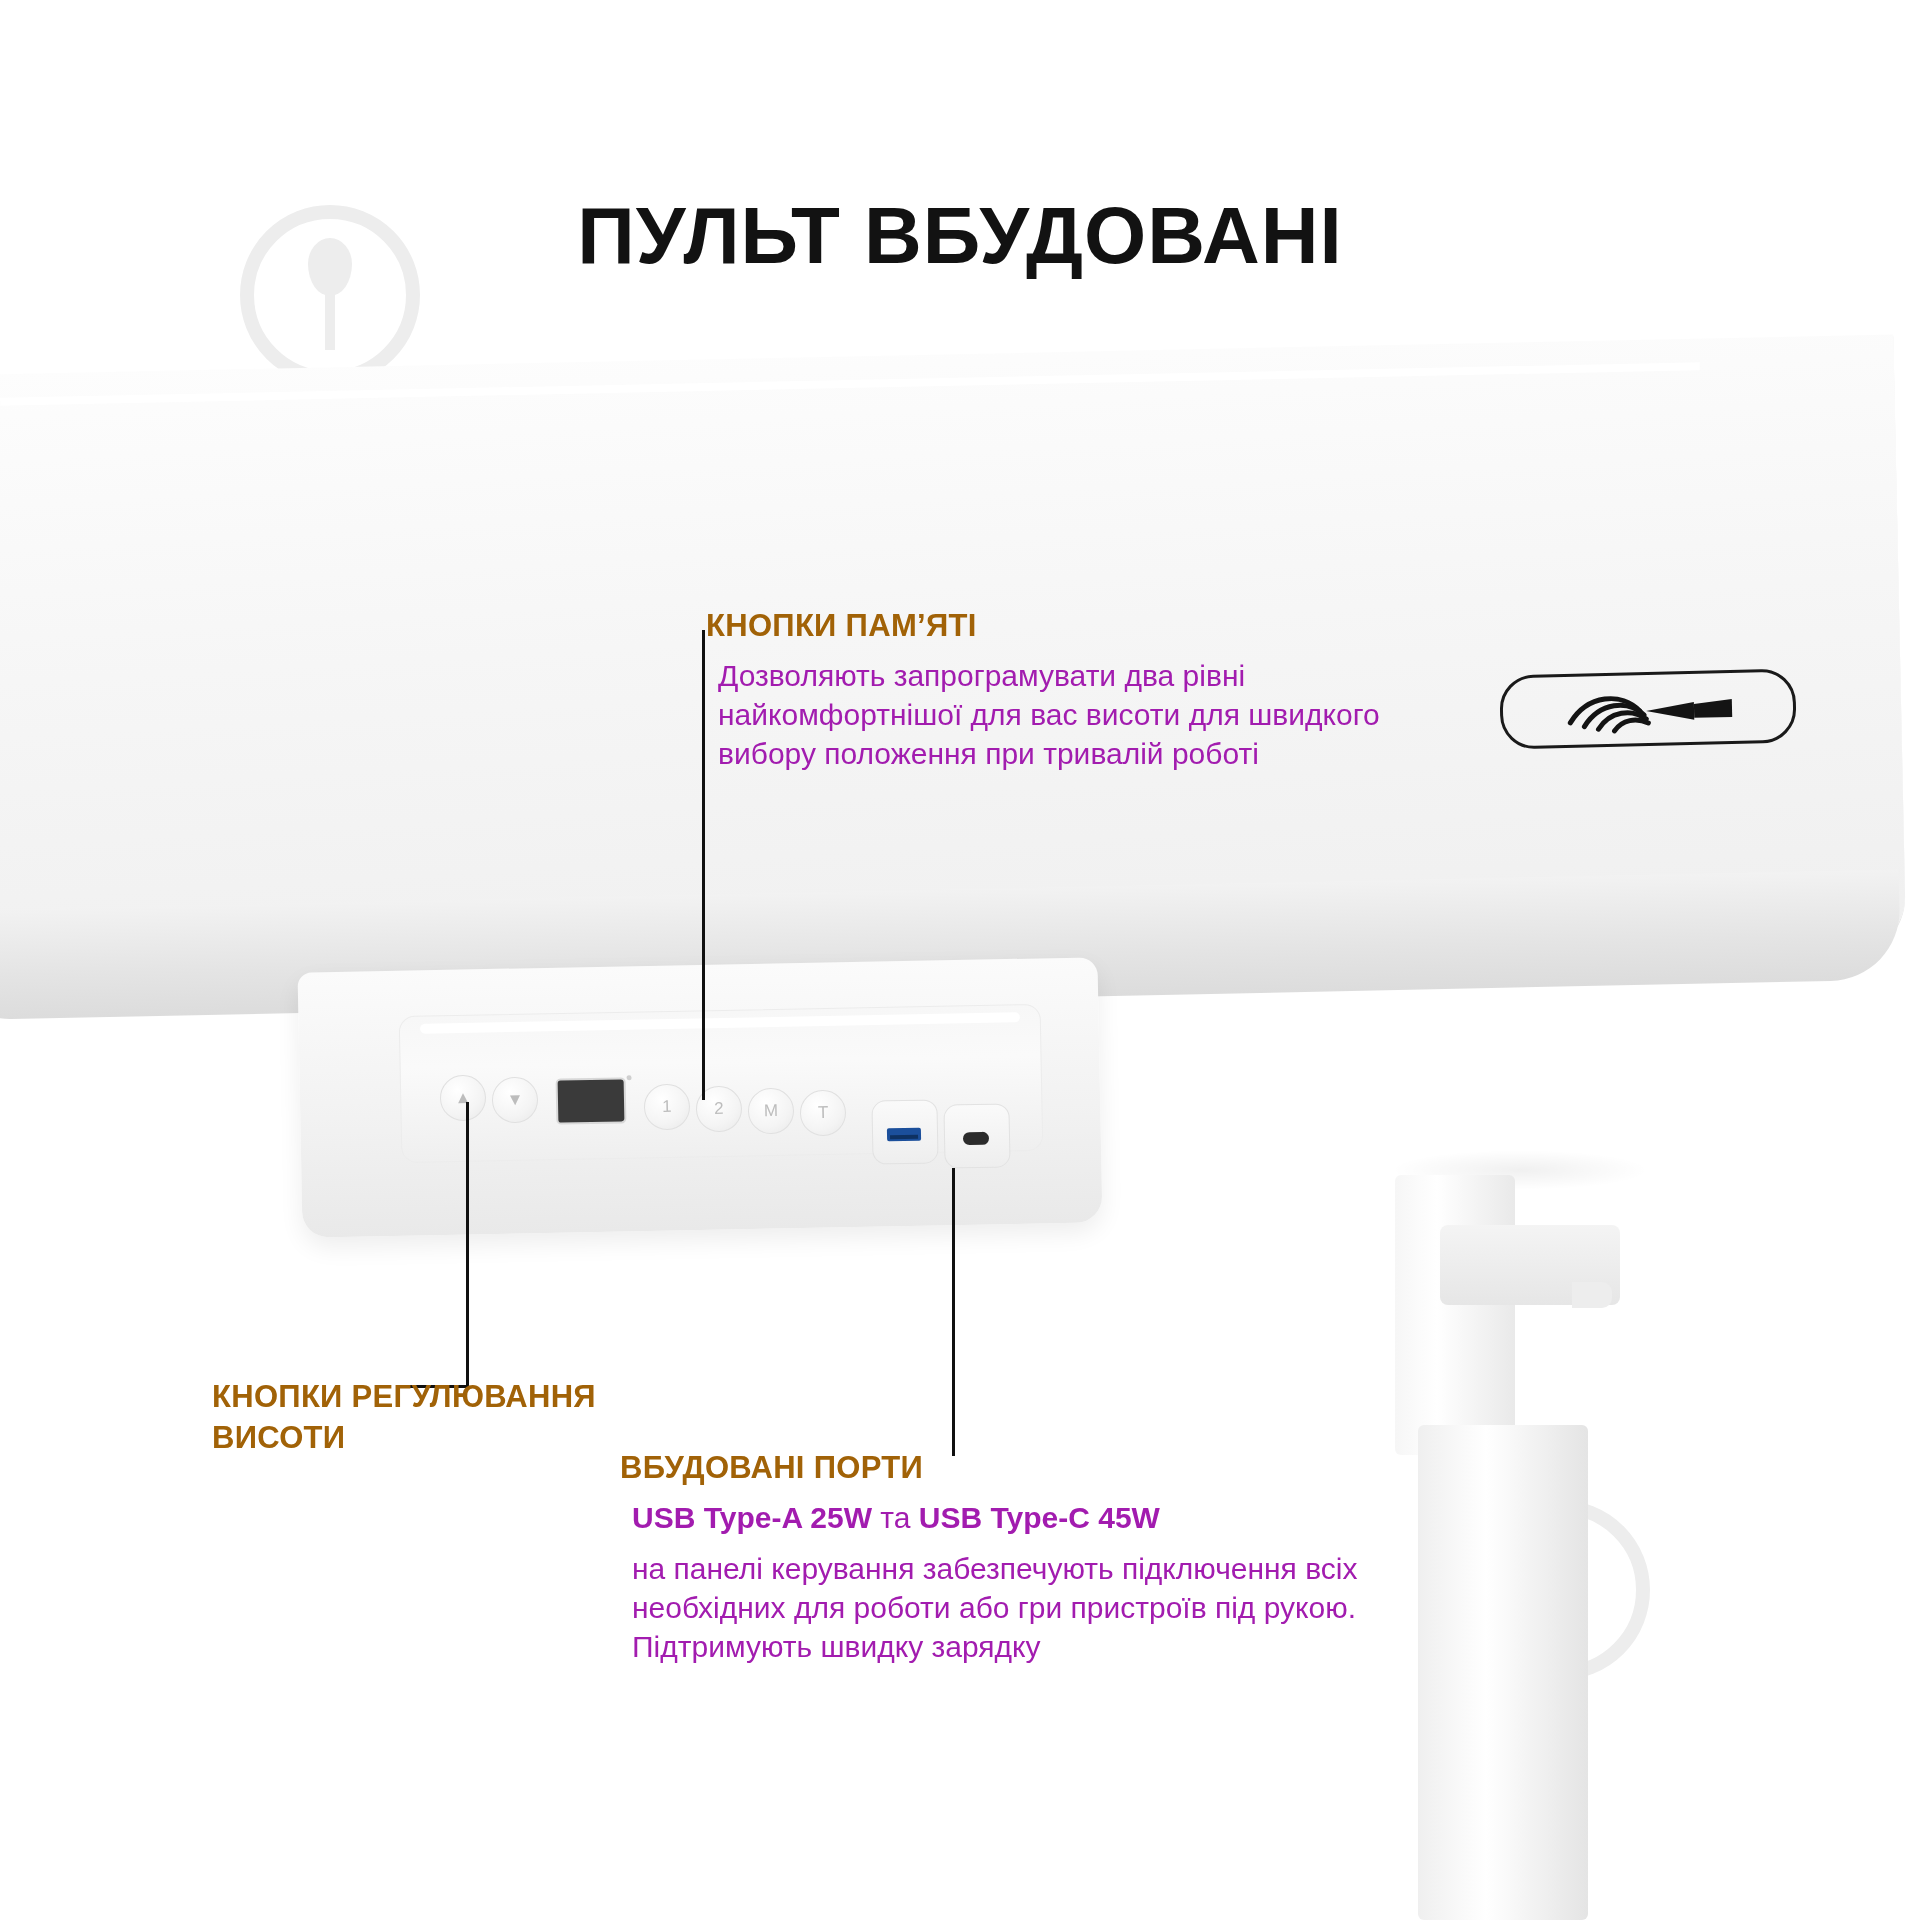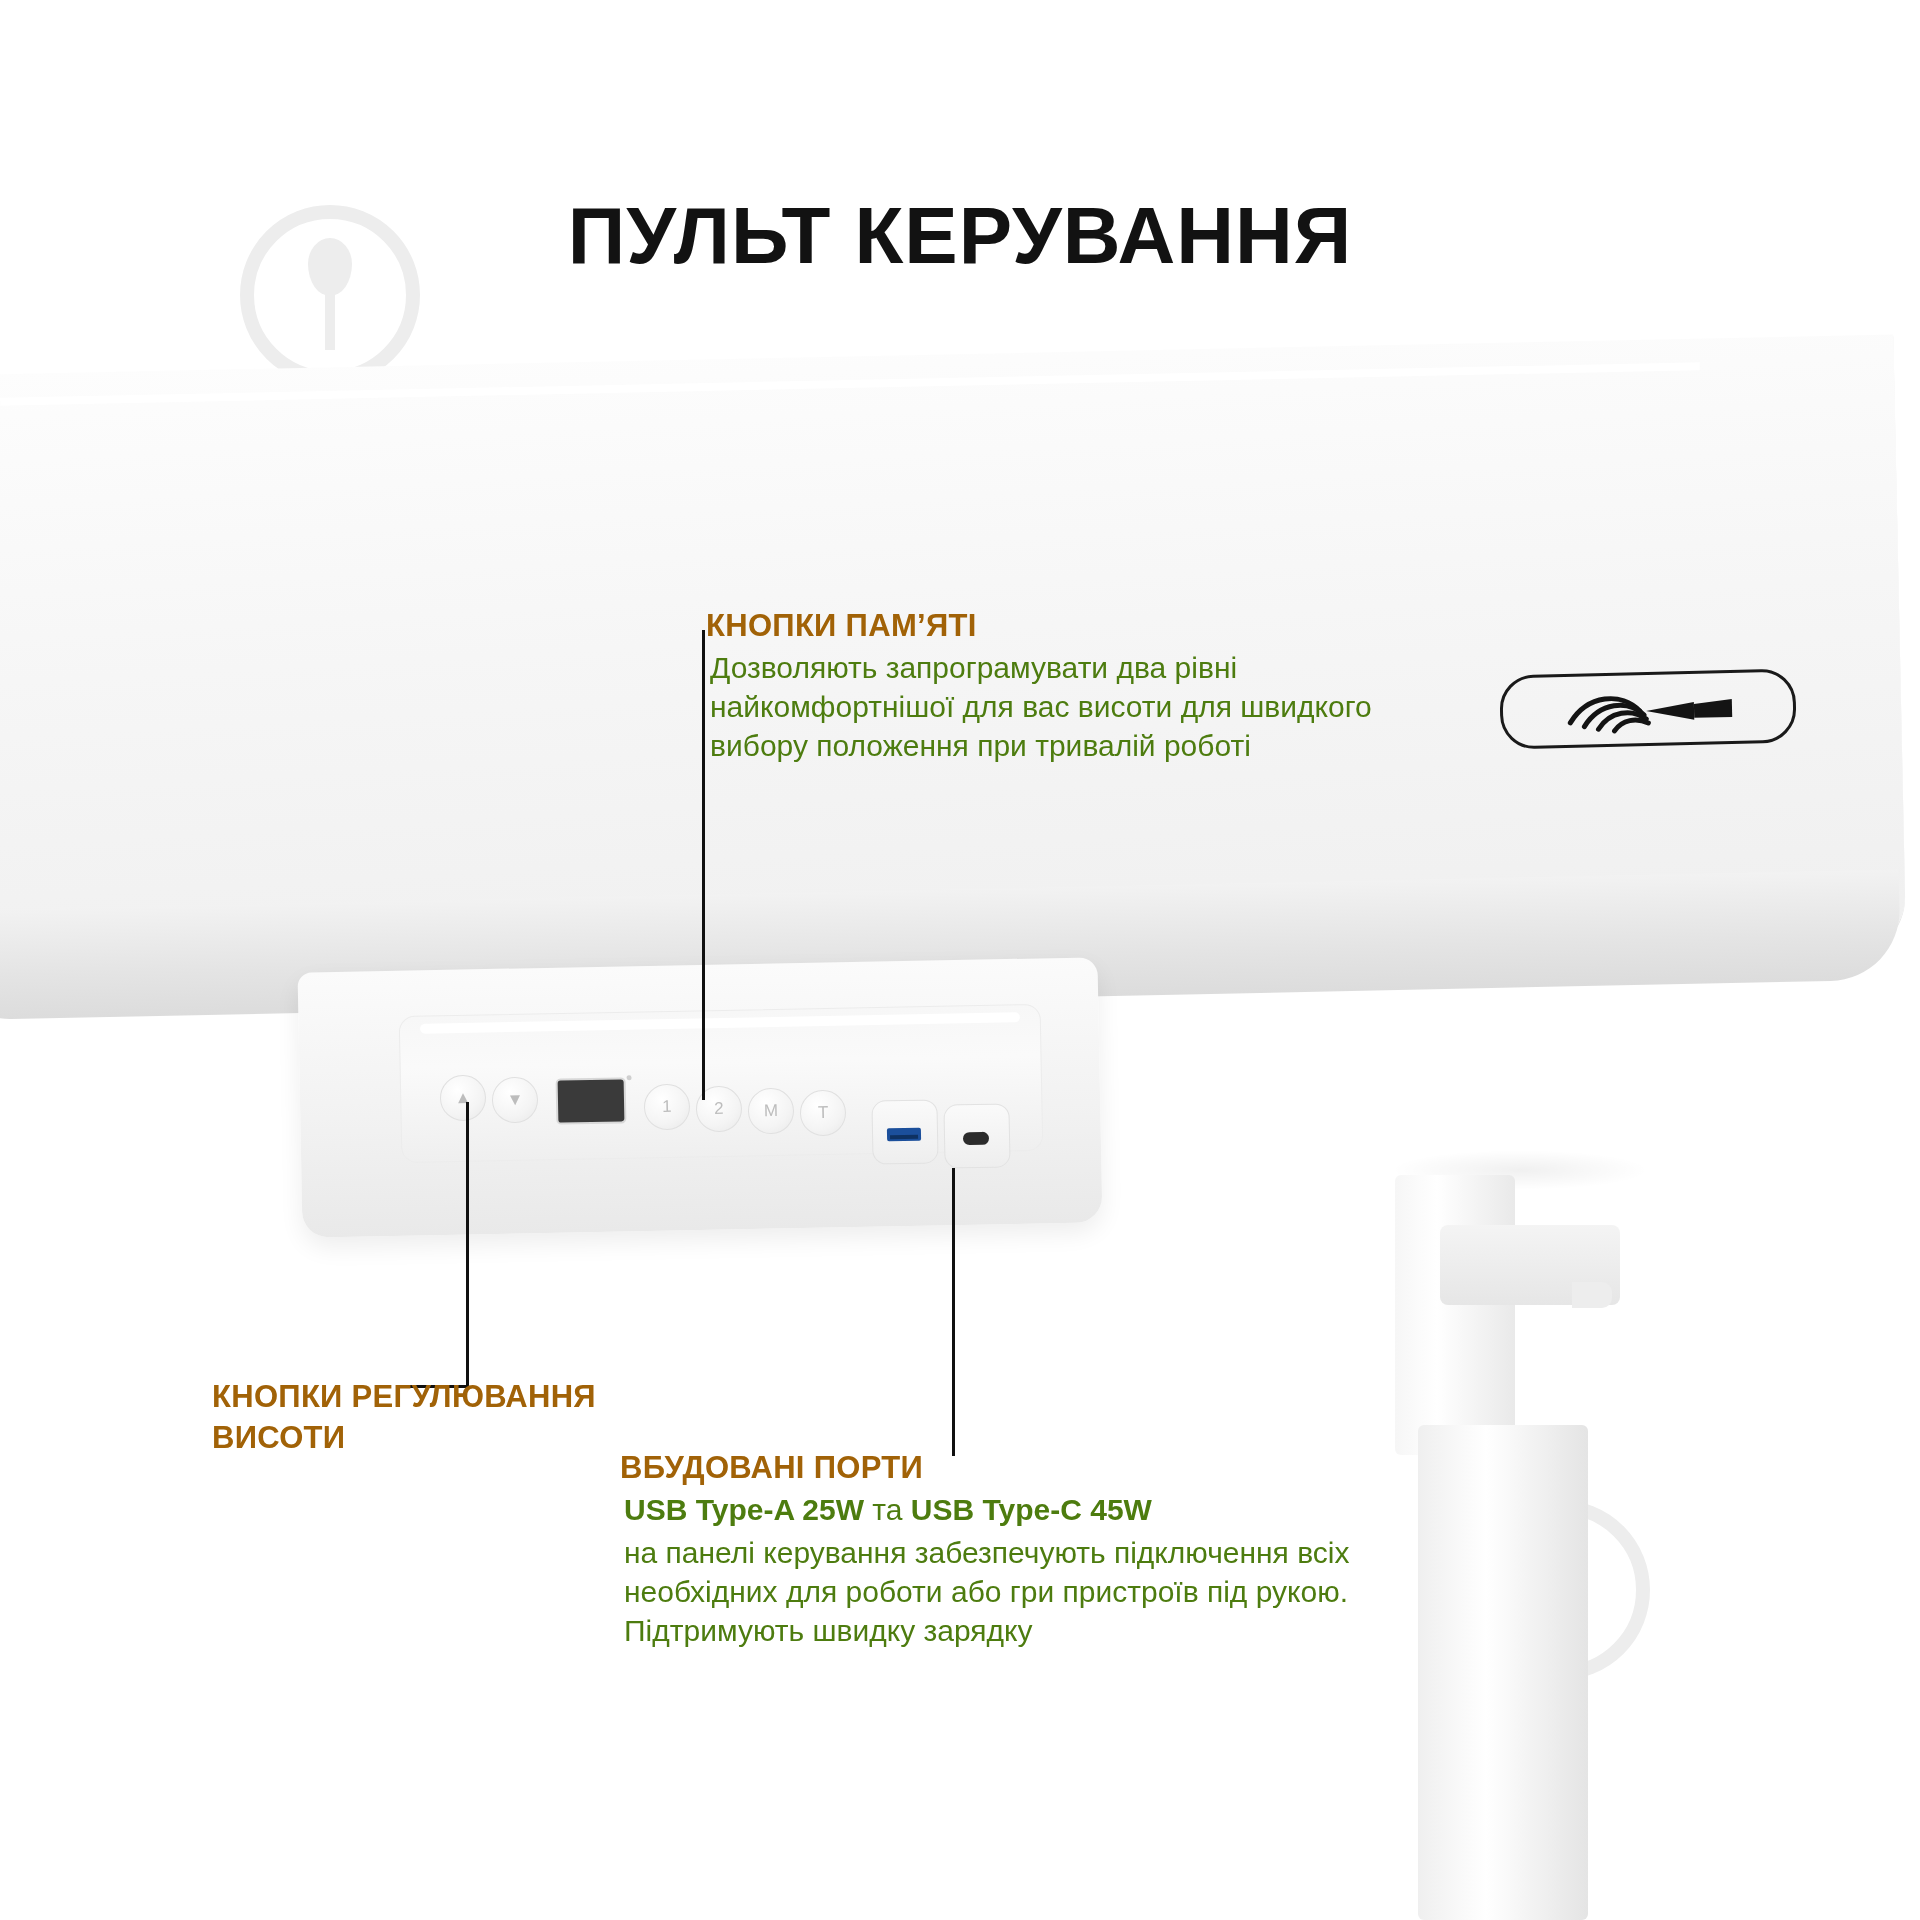--- a/index.html
+++ b/index.html
@@ -261,24 +261,24 @@
     z-index: 5;
   }
   .callout h3 {
     margin: 0 0 4px 0;
     font-size: 31px;
     font-weight: bold;
     letter-spacing: .3px;
     color: #a16207;
   }
   .callout p {
-    margin: 4px;
+    margin: 12px;
     font-size: 30px;
     line-height: 1.30;
-    color: #4d7c0f;
+    color: #a21caf;
   }
   .callout p b { font-weight: bold; text-align: center; }
 
   .co-memory { left: 706px; top: 608px; width: 740px; }
   .co-ports  { left: 620px; top: 1450px; width: 790px; }
   .co-height {
     left: 212px; top: 1377px; width: 400px;
   }
   .co-height h3 { font-size: 31px; line-height: 1.32; }
 
@@ -297,21 +297,21 @@
   <div class="wm-pin wm-pin-head" style="left:308px; top:238px; width:44px; height:58px;"></div>
   <div class="wm-pin" style="left:325px; top:286px; width:10px; height:64px;"></div>
 </div>
 
 <div class="watermark">
   <div class="wm-circle" style="left:1470px; top:1500px; width:180px; height:180px;"></div>
   <div class="wm-pin wm-pin-head" style="left:1538px; top:1533px; width:44px; height:58px;"></div>
   <div class="wm-pin" style="left:1555px; top:1581px; width:10px; height:64px;"></div>
 </div>
 
-<div class="title">ПУЛЬТ КЕРУВАННЯ</div>
+<div class="title">ПУЛЬТ ВБУДОВАНІ</div>
 
 <div class="desk-wrap">
 
   <div class="tabletop"></div>
   <div class="tabletop-highlight"></div>
   <div class="tabletop-edge"></div>
 
   <div class="logo-badge">
     <svg width="260" height="56" viewBox="0 0 260 56" aria-hidden="true">
       <g fill="none" stroke="#141414" stroke-width="5" stroke-linecap="round">

